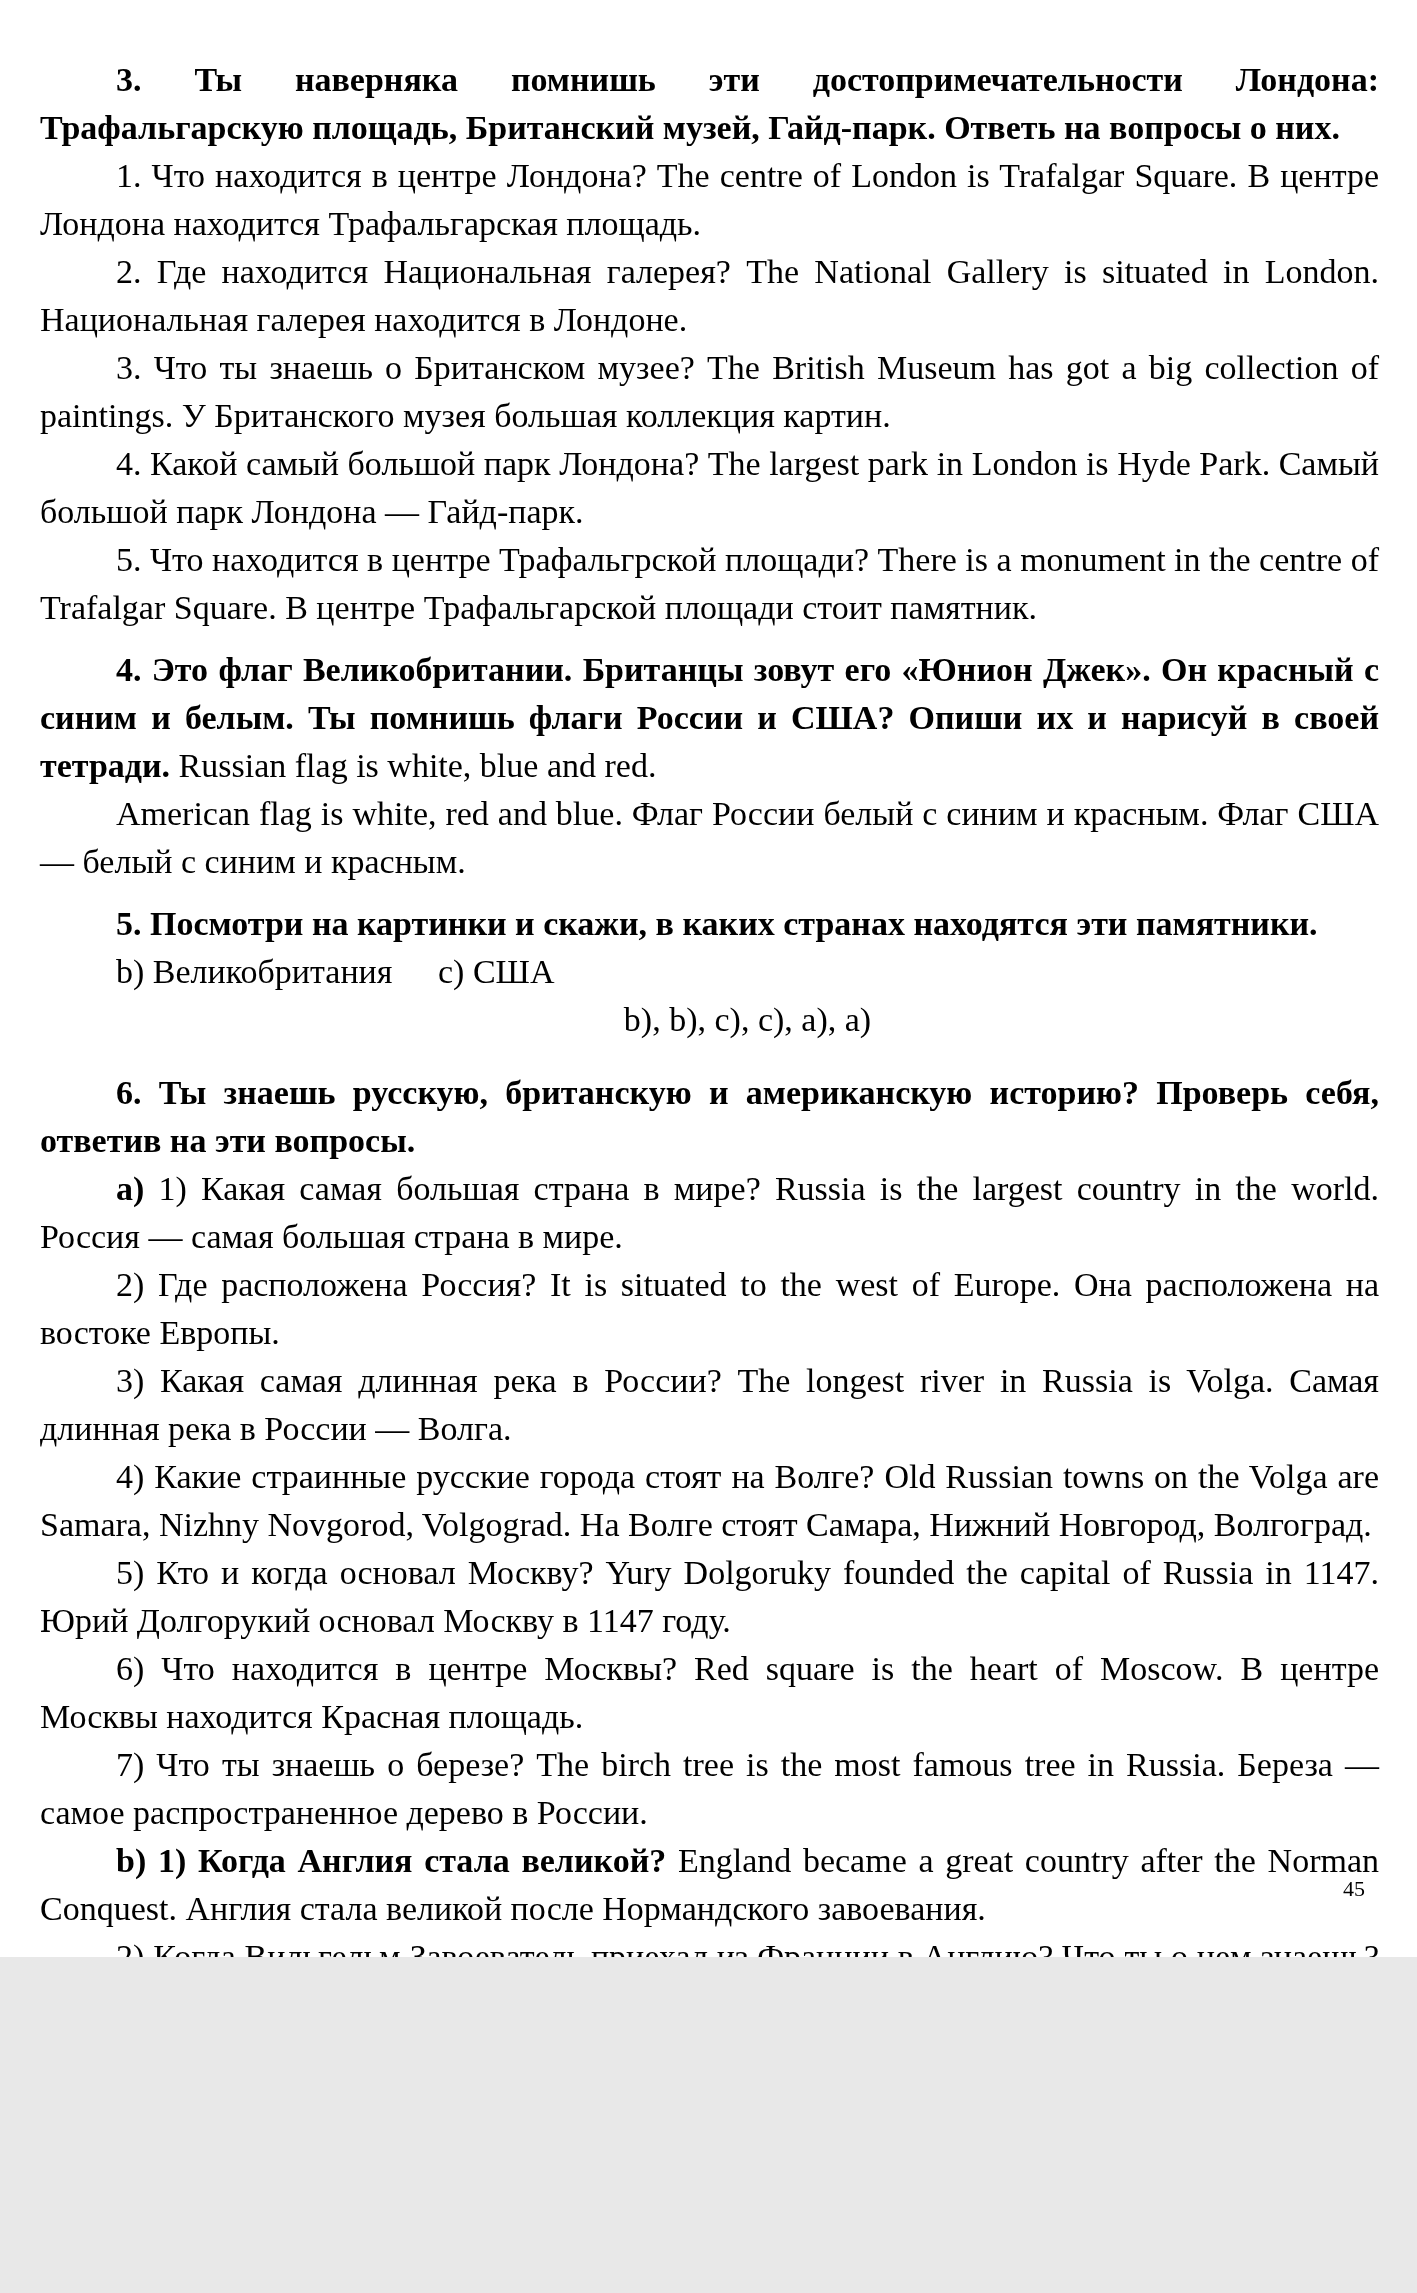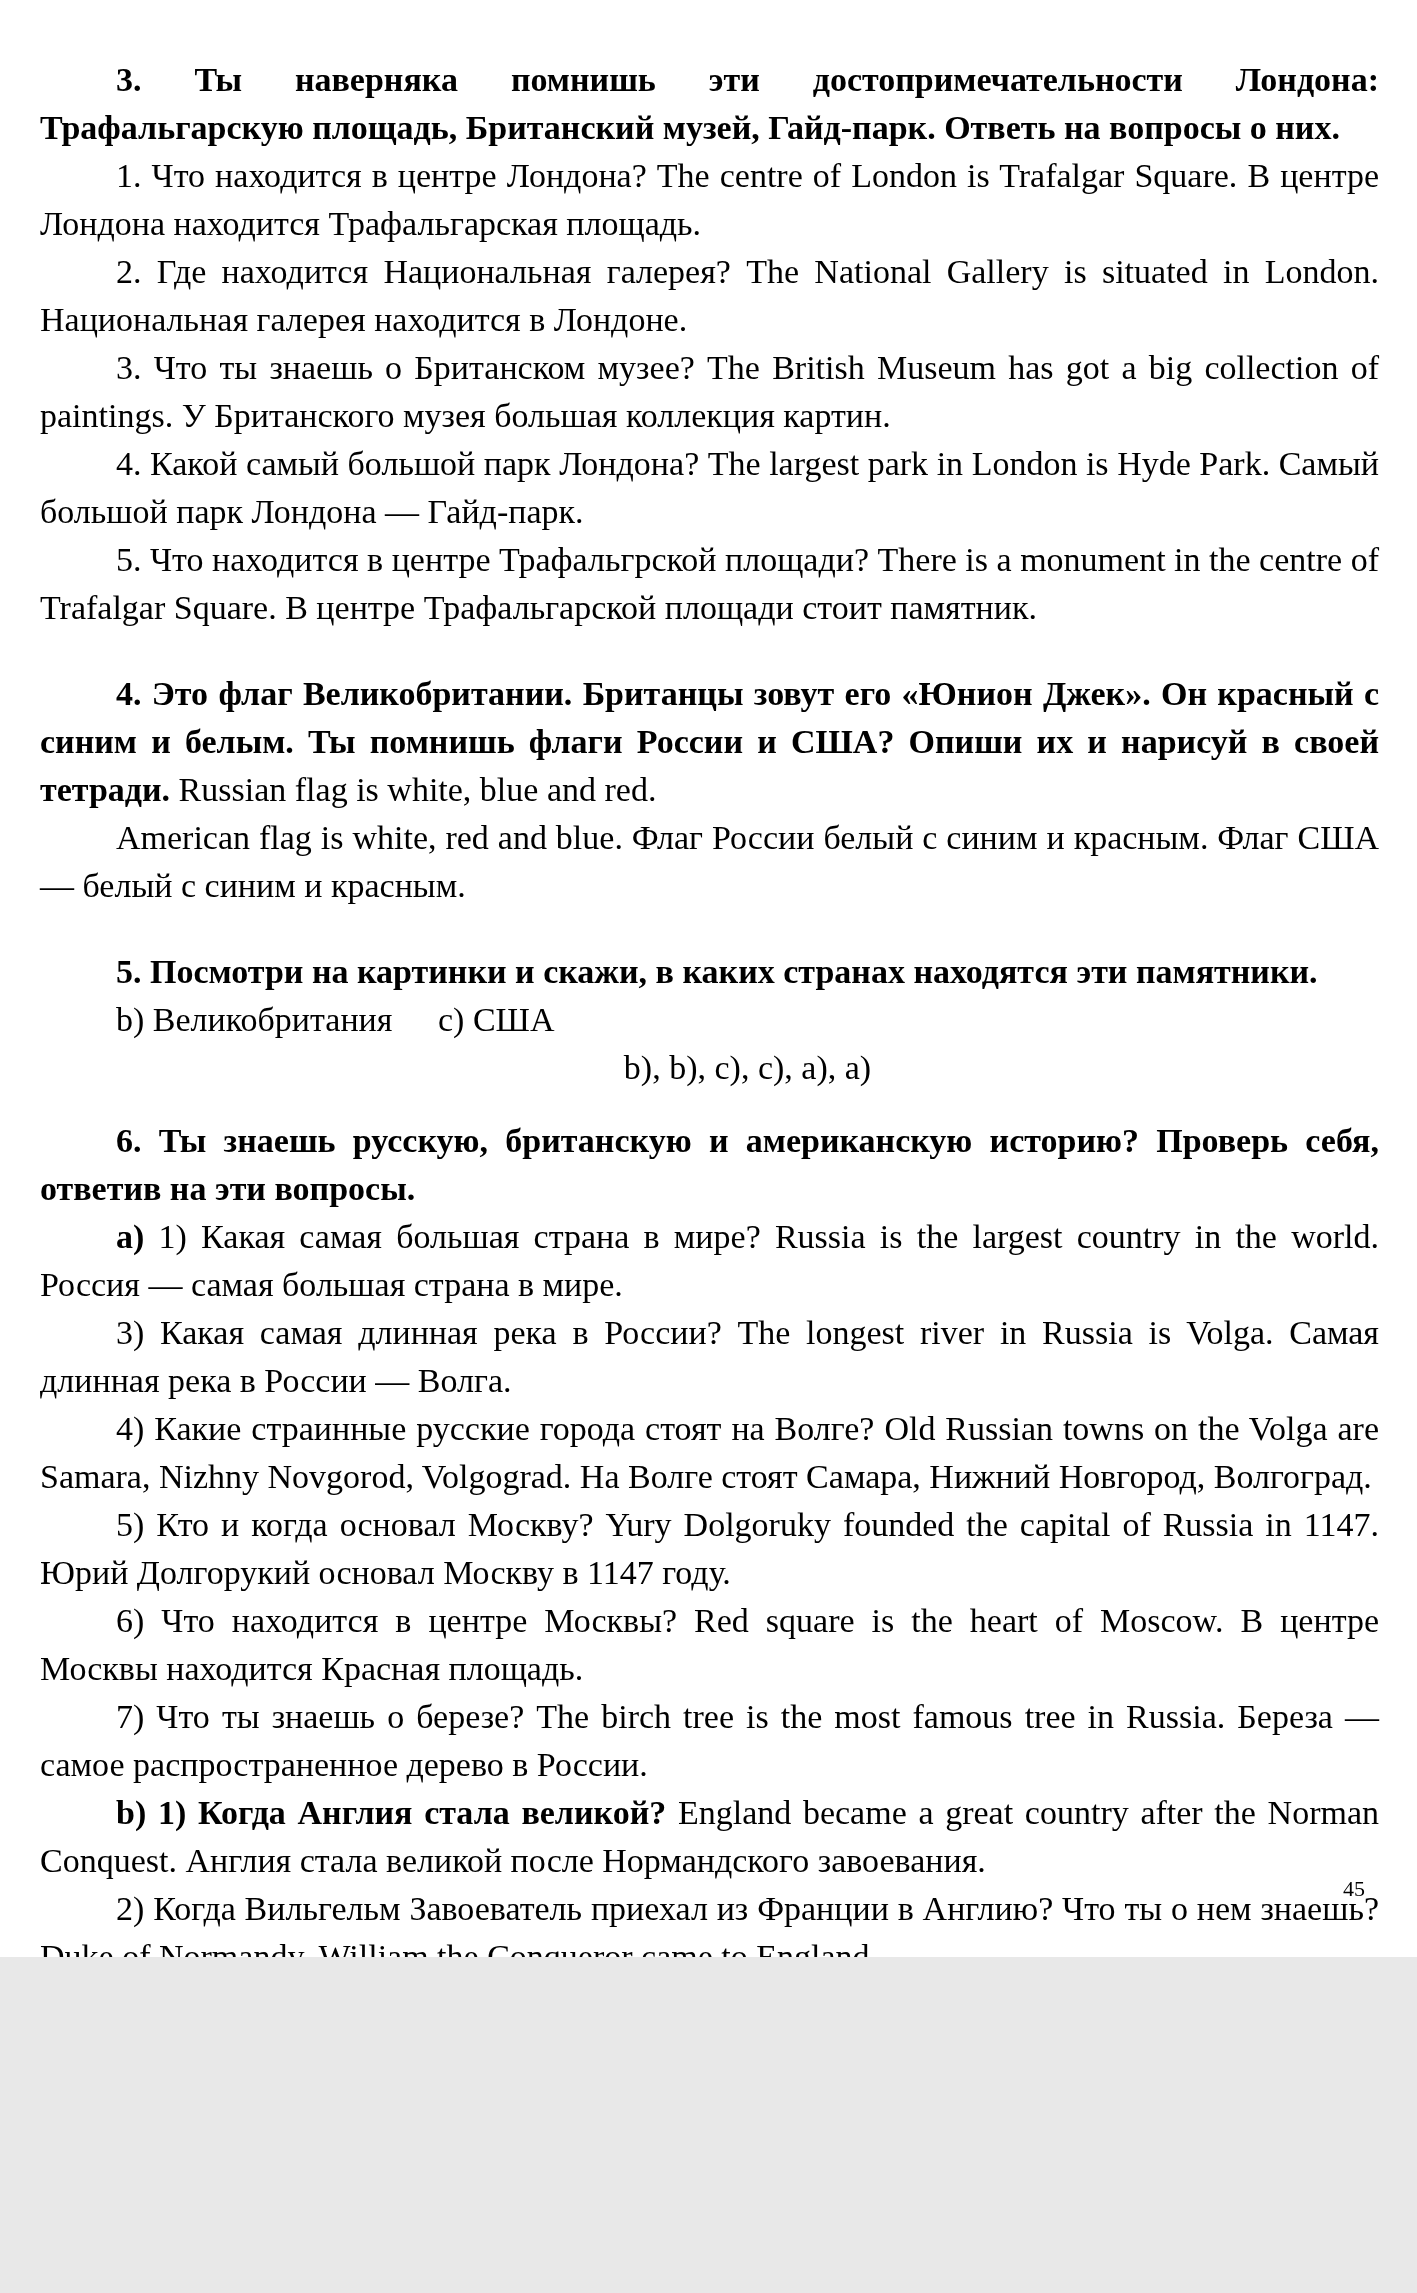--- a/index.html
+++ b/index.html
@@ -16,21 +16,21 @@
     box-sizing: border-box;
     padding: 56px 38px 0 40px;
     overflow: hidden;
   }
   .para {
     margin: 0;
     text-indent: 76px;
     text-align: justify;
   }
   .b { font-weight: 700; }
-  .gap-sm { margin-top: 38px; }
+  .gap-sm { margin-top: 14px; }
   .gap-md { margin-top: 25px; }
   .options-row {
     display: flex;
     padding-left: 76px;
     margin: 0;
   }
   .option-item { display: inline-block; }
   .option-item:nth-child(1) { width: 322px; }
   .option-item:nth-child(2) { width: 480px; }
   .answer-key {
@@ -59,20 +59,21 @@
       <p class="para gap-sm"><span class="b">4. Это флаг Великобритании. Британцы зовут его «Юнион Джек». Он красный с синим и белым. Ты помнишь флаги России и США? Опиши их и нарисуй в своей тетради.</span><span> Russian flag is white, blue and red.</span></p>
       <p class="para"><span>American flag is white, red and blue. Флаг России белый с синим и красным. Флаг США — белый с синим и красным.</span></p>
       <p class="para gap-sm"><span class="b">5. Посмотри на картинки и скажи, в каких странах находятся эти памятники.</span></p>
       <div class="options-row">
         <span class="option-item">b) Великобритания</span>
         <span class="option-item">c) США</span>
       </div>
       <p class="answer-key"><span>b), b), c), c), a), a)</span></p>
       <p class="para gap-md"><span class="b">6. Ты знаешь русскую, британскую и американскую историю? Проверь себя, ответив на эти вопросы.</span></p>
       <p class="para"><span class="b">а)</span><span> 1) Какая самая большая страна в мире? Russia is the largest country in the world. Россия — самая большая страна в мире.</span></p>
+      <p class="para"><span>2) Где расположена Россия? It is situated to the west of Europe. Она расположена на востоке Европы.</span></p>
       <p class="para"><span>3) Какая самая длинная река в России? The longest river in Russia is Volga. Самая длинная река в России — Волга.</span></p>
       <p class="para"><span>4) Какие страинные русские города стоят на Волге? Old Russian towns on the Volga are Samara, Nizhny Novgorod, Volgograd. На Волге стоят Самара, Нижний Новгород, Волгоград.</span></p>
       <p class="para"><span>5) Кто и когда основал Москву? Yury Dolgoruky founded the capital of Russia in 1147. Юрий Долгорукий основал Москву в 1147 году.</span></p>
       <p class="para"><span>6) Что находится в центре Москвы? Red square is the heart of Moscow. В центре Москвы находится Красная площадь.</span></p>
       <p class="para"><span>7) Что ты знаешь о березе? The birch tree is the most famous tree in Russia. Береза — самое распространенное дерево в России.</span></p>
       <p class="para"><span class="b">b) 1) Когда Англия стала великой?</span><span> England became a great country after the Norman Conquest. Англия стала великой после Нормандского завоевания.</span></p>
       <p class="para"><span>2) Когда Вильгельм Завоеватель приехал из Франции в Англию? Что ты о нем знаешь? Duke of Normandy, William the Conqueror came to England</span></p>
     </div>
   <div class="page-number">45</div>
 </div>

